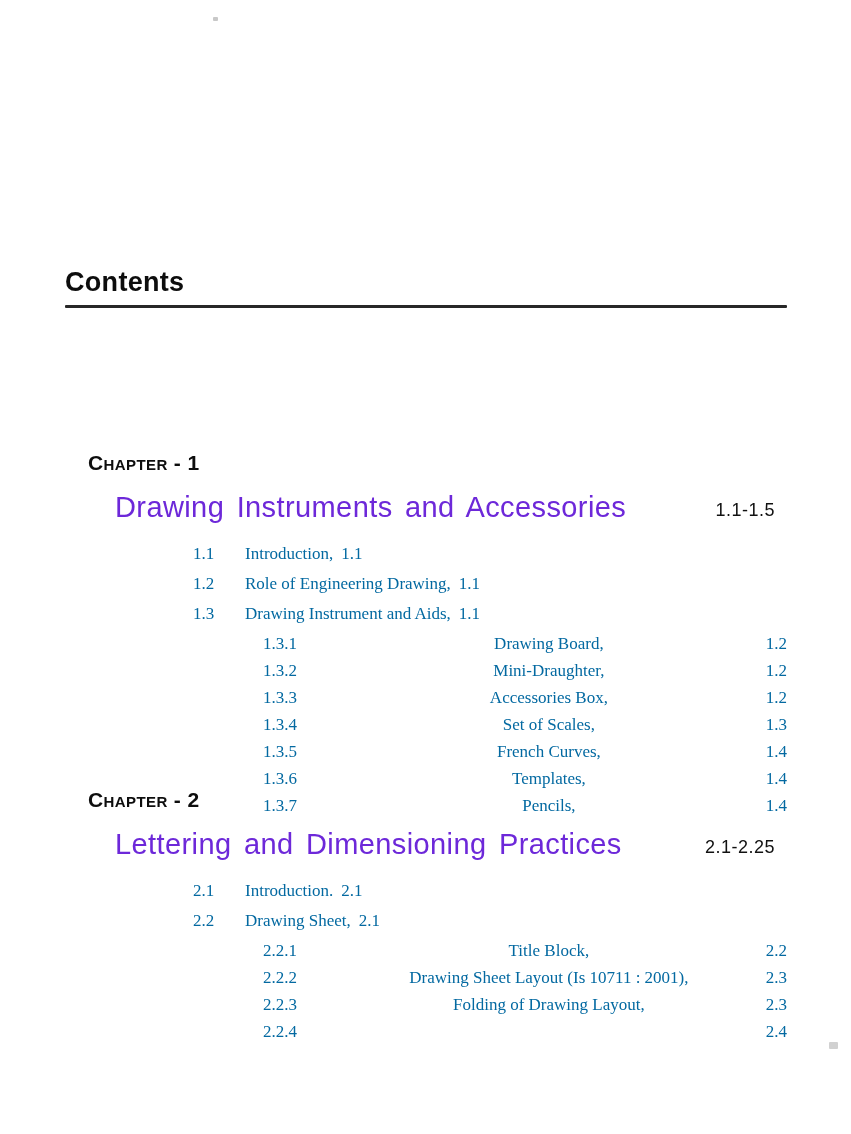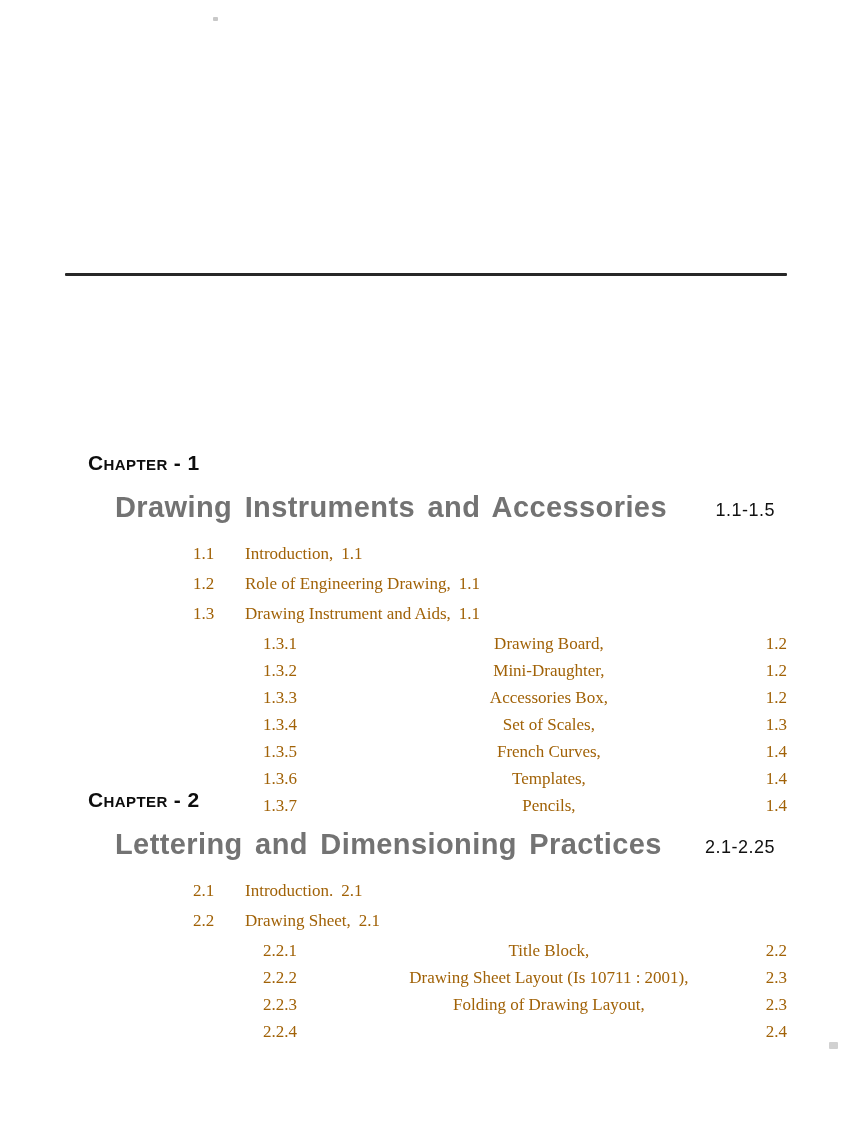--- a/index.html
+++ b/index.html
@@ -45,52 +45,53 @@
     font-weight: 700;
     font-size: 21px;
     line-height: 22px;
     letter-spacing: .4px;
     color: #0d0d0d;
   }
   .ch-title-row { position: relative; margin: 14px 0 0 50px; line-height: 38px; }
   .ch-title {
     display: inline;
     font-size: 29px;
-    font-weight: 700;
+    font-weight: 400;
     letter-spacing: .4px;
     word-spacing: 4px;
-    color: #737373;
+    color: #6d28d9;
   }
   .ch-range {
     position: absolute;
     right: 12px;
     bottom: 2px;
     font-size: 18px;
     letter-spacing: .5px;
     color: #111111;
   }
-  .entries { margin-top: 12px; font-family: "Liberation Serif", serif; font-size: 17px; color: #a16207; }
+  .entries { margin-top: 12px; font-family: "Liberation Serif", serif; font-size: 17px; color: #0369a1; }
   .entry { display: flex; line-height: 22px; }
   .entry.lvl1 { padding-left: 128px; margin-bottom: 8px; }
   .entry.lvl2 { padding-left: 198px; margin-bottom: 5px; justify-content: space-between; }
   .entry .num { flex: 0 0 auto; }
   .entry.lvl1 .num { width: 52px; }
   .entry.lvl2 .num { width: 77px; }
   .entry .ttl { white-space: nowrap; }
   .entry .pg { margin-left: 8px; }
 </style>
 </head>
 <body>
 
 <div class="doc">
 
   <div class="artifact a1"></div>
   <div class="artifact a2"></div>
 
   <div class="contents-block">
+    <h1 class="contents-title">Contents</h1>
     <div class="rule"></div>
   </div>
 
   <section class="chapter" id="ch1">
     <div class="ch-label">Chapter - 1</div>
     <div class="ch-title-row">
       <h2 class="ch-title">Drawing Instruments and Accessories</h2>
       <span class="ch-range">1.1-1.5</span>
     </div>
     <div class="entries">

